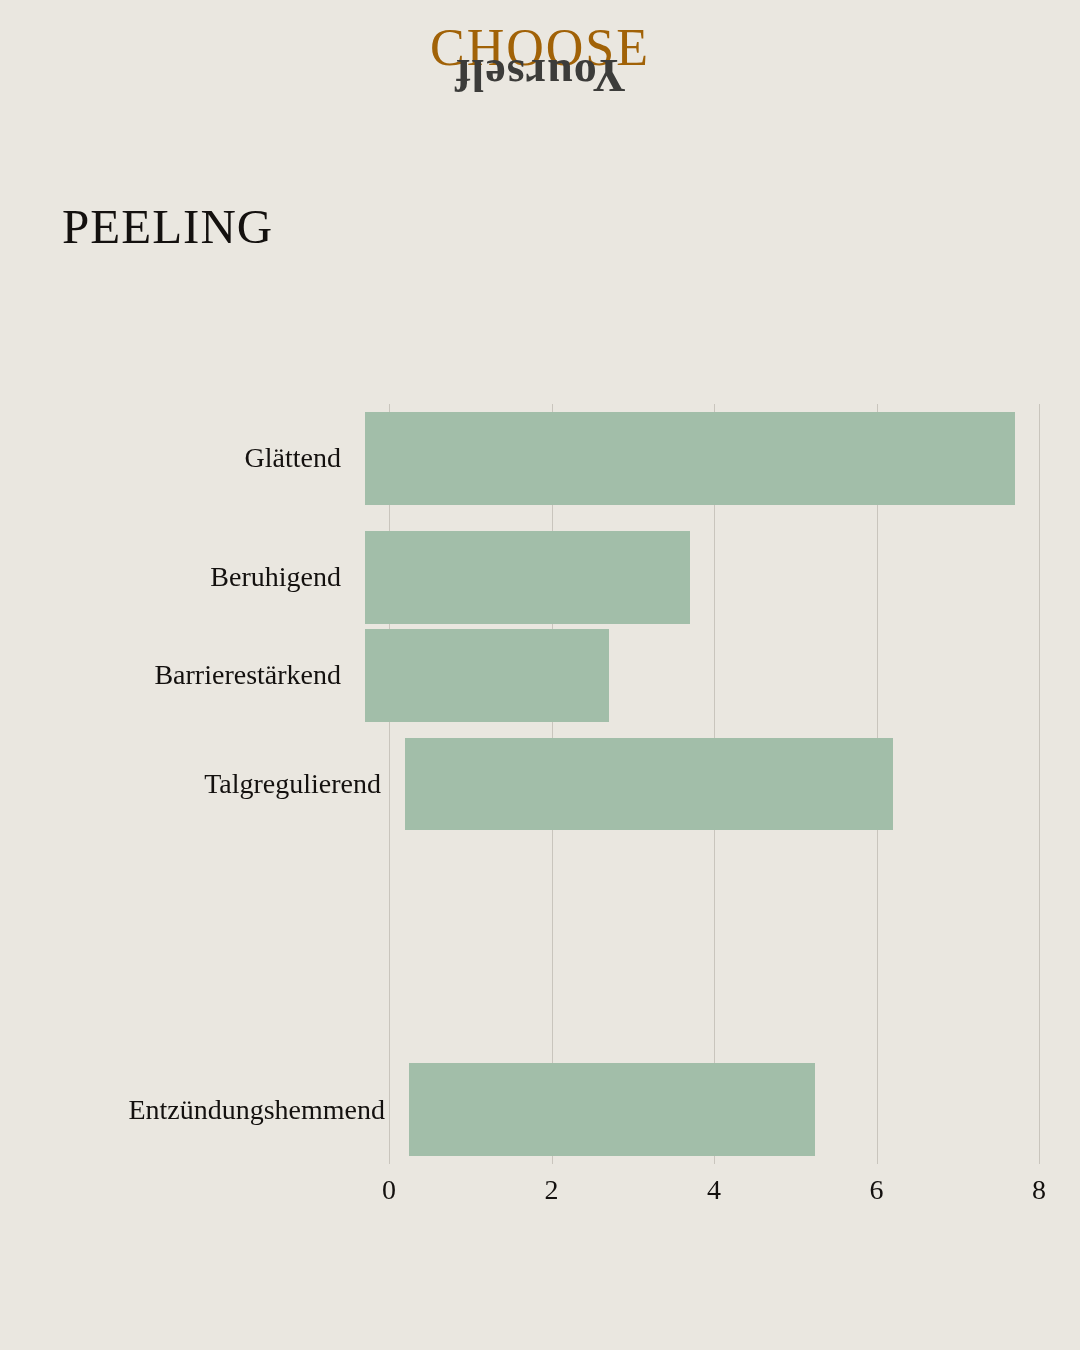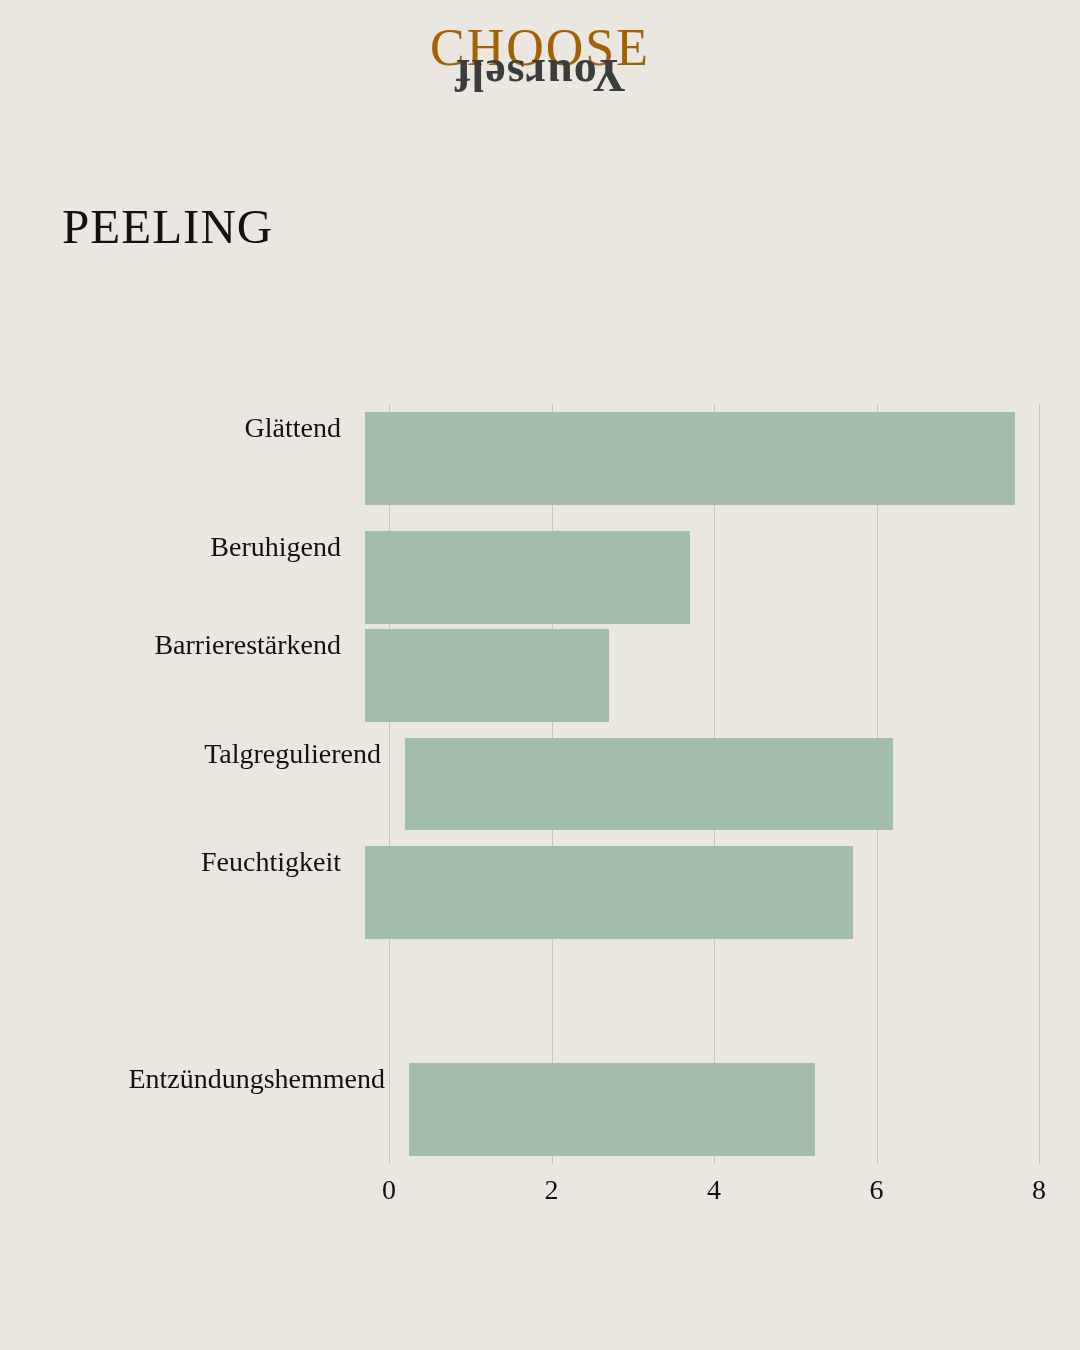--- a/index.html
+++ b/index.html
@@ -95,21 +95,21 @@
     left: 0;
     top: 14px;
     width: 1080px;
     height: 760px;
   }
   .row {
     position: absolute;
     left: 0;
     width: 981px;
     display: flex;
-    align-items: flex-start;
+    align-items: center;
   }
   .row-label {
     width: 365px;
     text-align: right;
     padding-right: 24px;
     box-sizing: border-box;
     font-size: 28px;
     color: #14110f;
     font-family: "Liberation Serif", serif;
     white-space: nowrap;
@@ -181,26 +181,20 @@
         <div class="bar-holder">
           <div class="bar" style="width: 243.75px; background: rgb(162, 190, 169);"></div>
         </div>
       </div>
       <div class="row" style="top: 333.586px; height: 92.8286px; margin-left: 40px;">
         <div class="row-label">Talgregulierend</div>
         <div class="bar-holder">
           <div class="bar" style="width: 487.5px; background: rgb(162, 190, 169);"></div>
         </div>
       </div>
-      <div class="row" style="top: 442.157px; height: 92.8286px;">
-        <div class="row-label">Feuchtigkeit</div>
-        <div class="bar-holder">
-          <div class="bar" style="width: 487.5px; background: rgb(162, 190, 169);"></div>
-        </div>
-      </div>
       <div class="row" style="top: 659.3px; height: 92.8286px; margin-left: 44px;">
         <div class="row-label">Entzündungshemmend</div>
         <div class="bar-holder">
           <div class="bar" style="width: 406.25px; background: rgb(162, 190, 169);"></div>
         </div>
       </div>
     </div>
   <div class="x-labels" id="xlabels">
       <div class="x-tick" style="left: 0px;">0</div>
       <div class="x-tick" style="left: 162.5px;">2</div>

